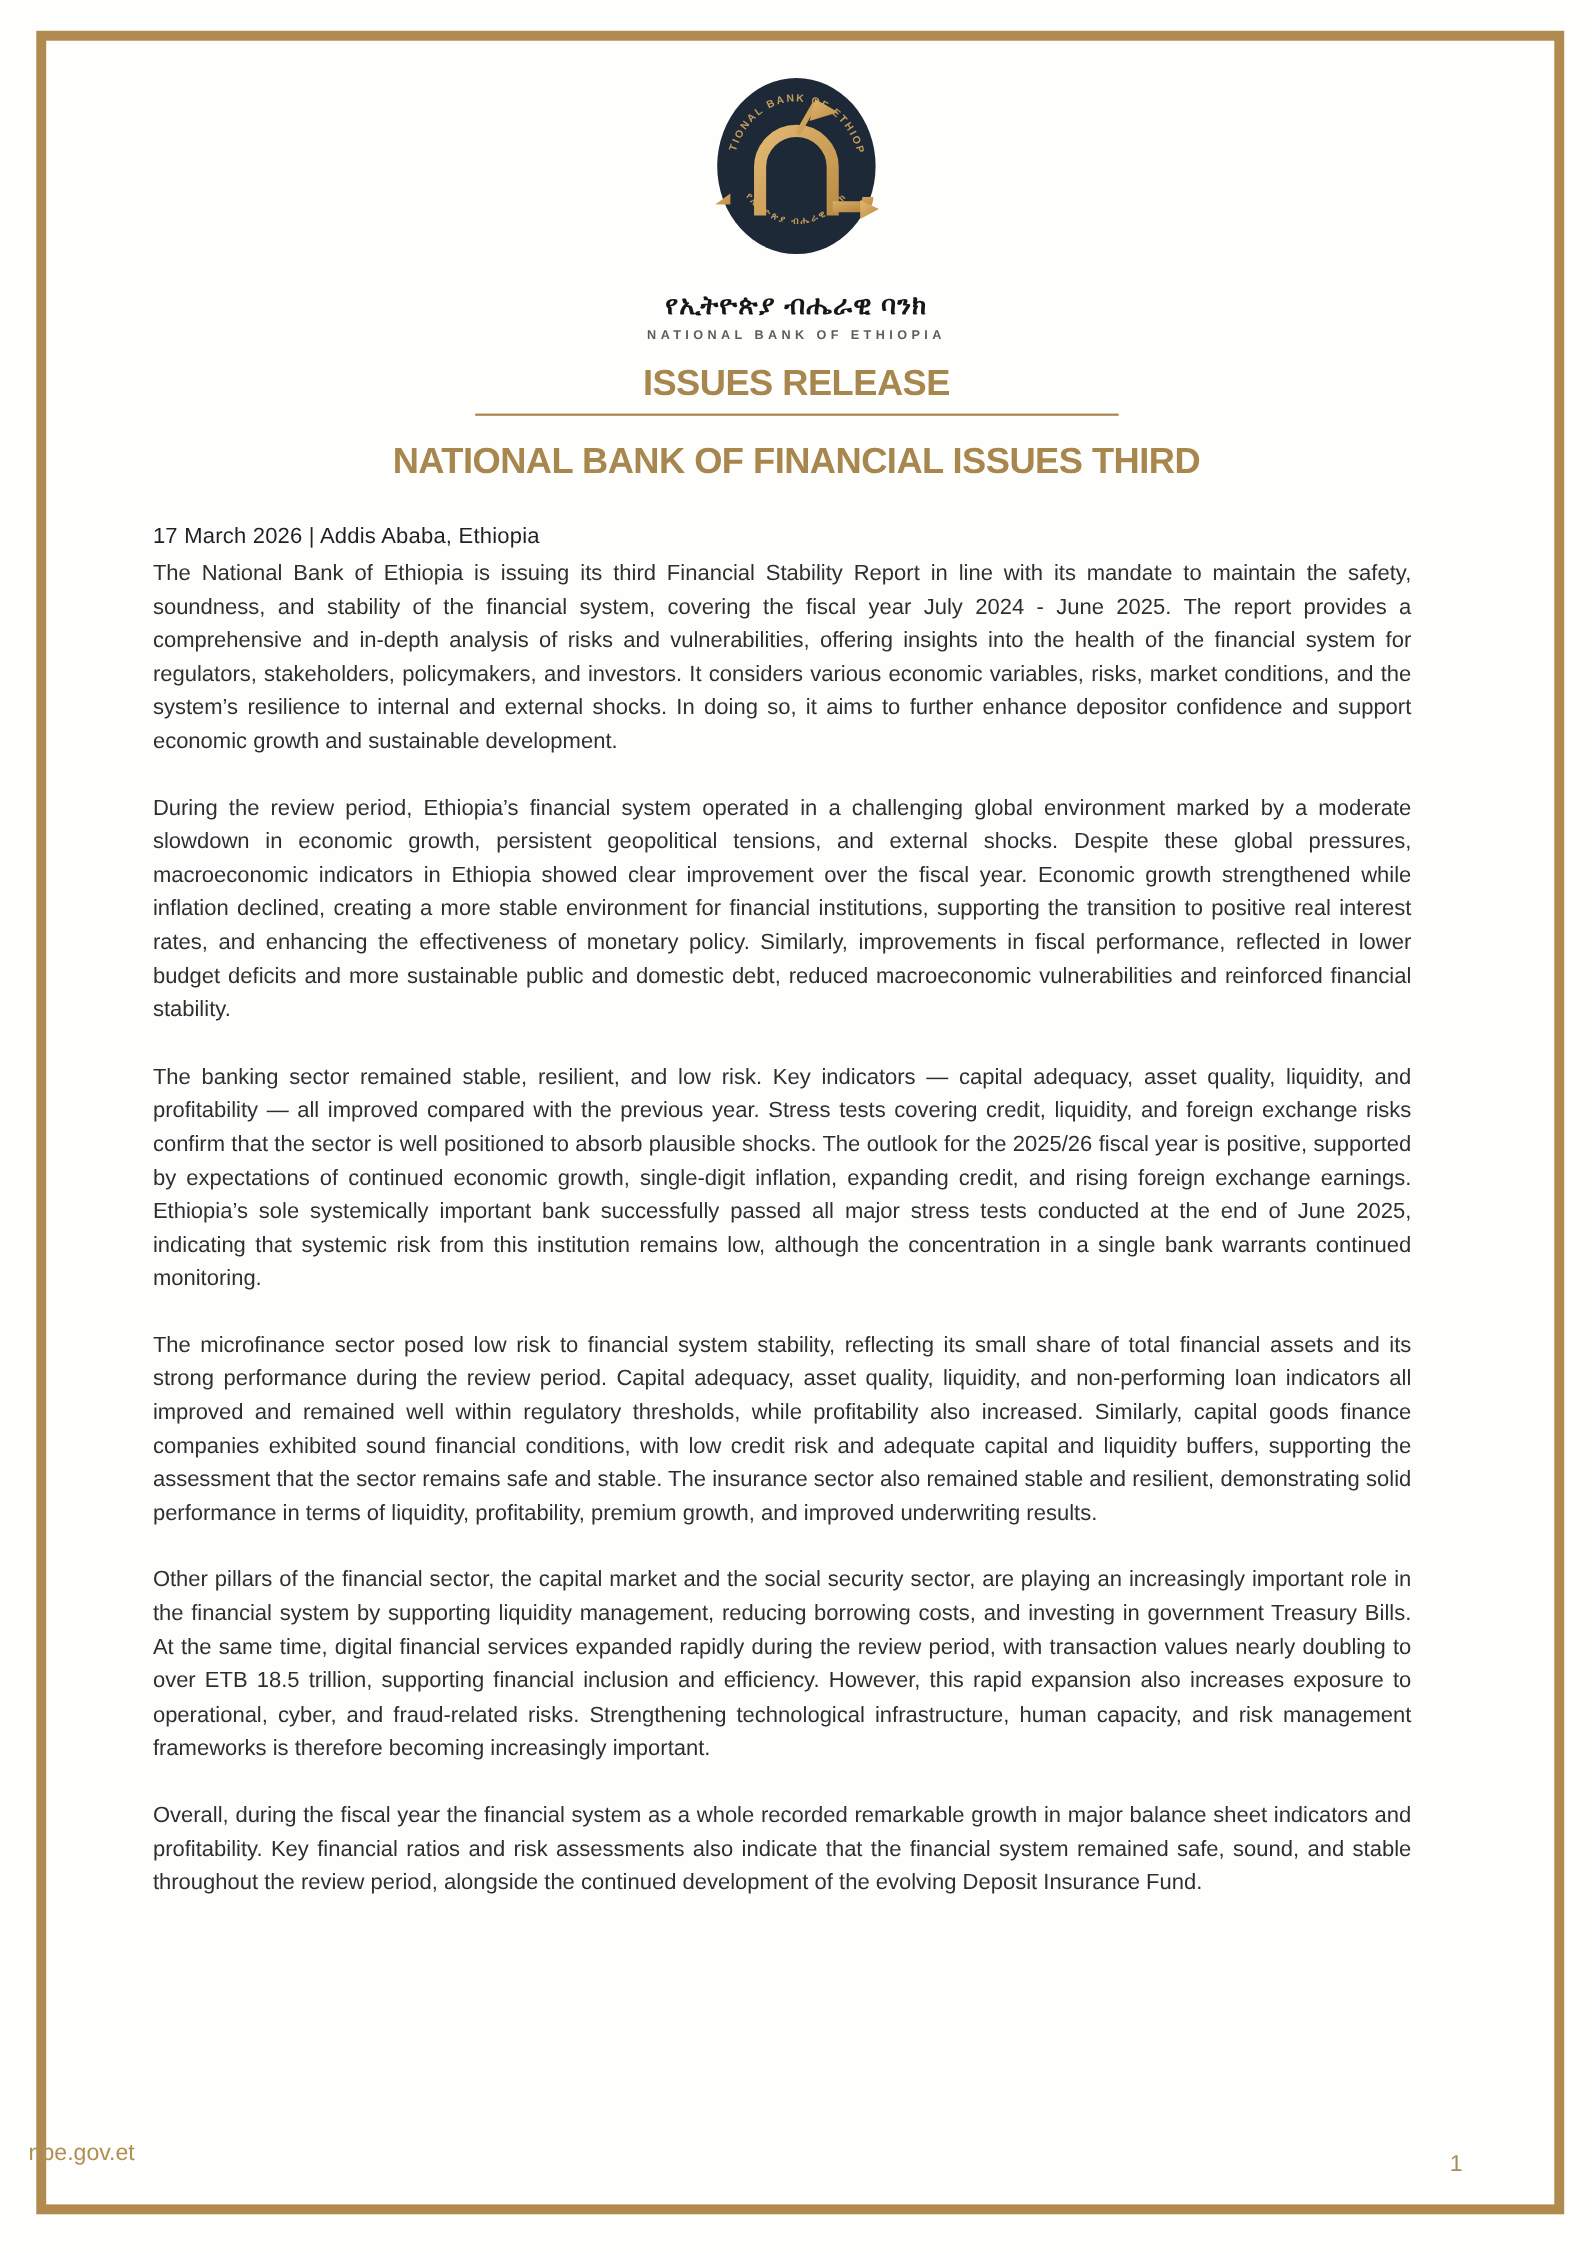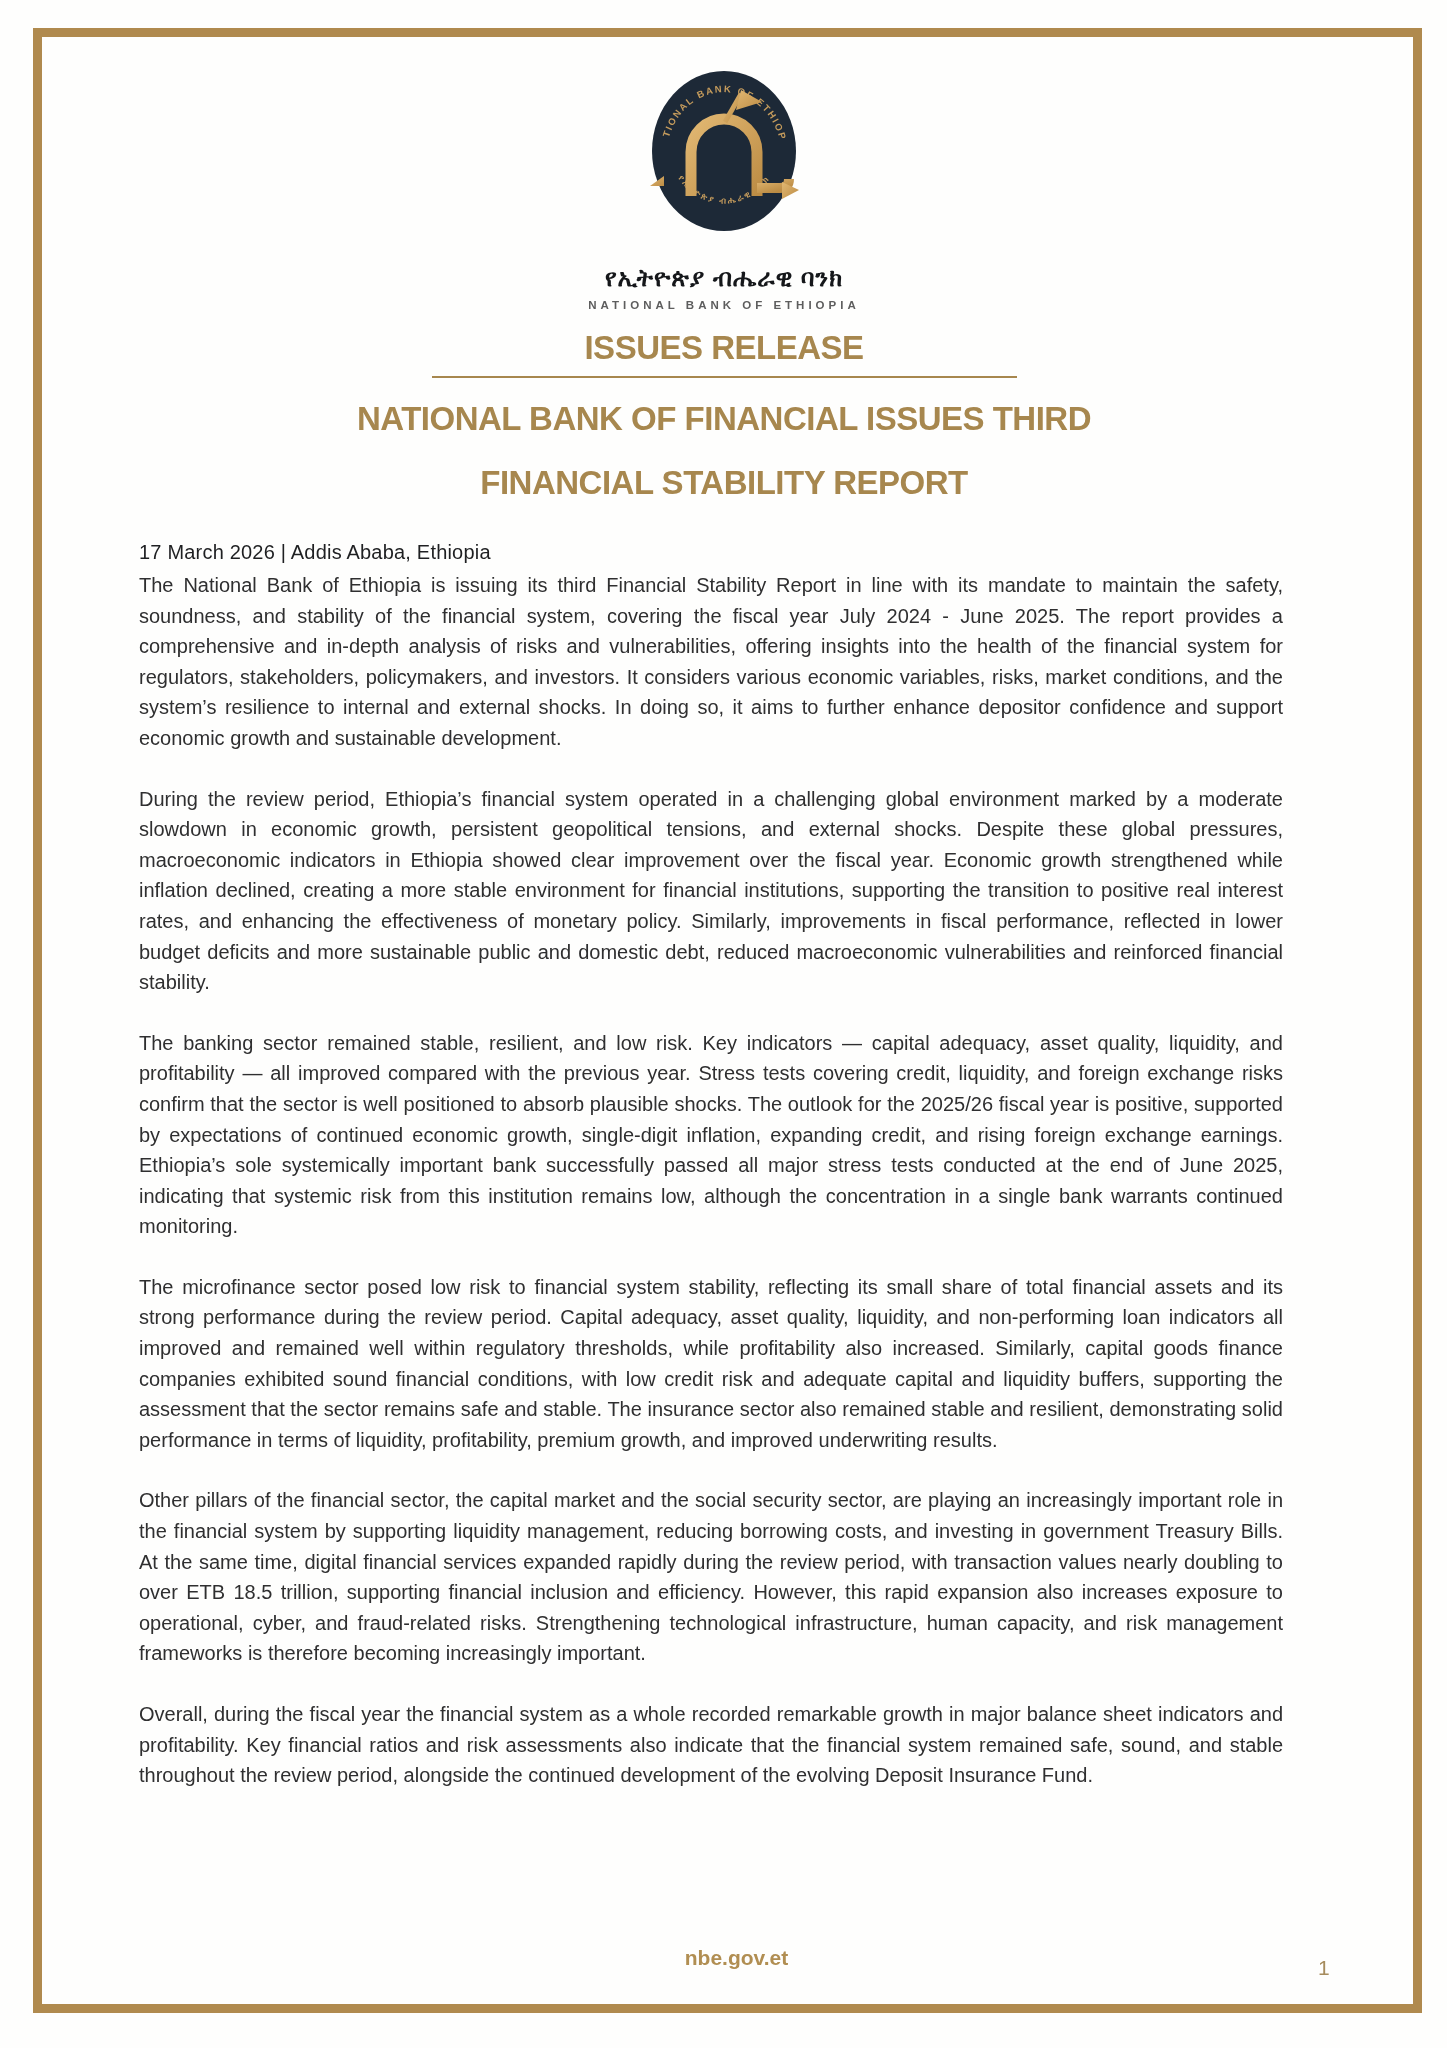--- a/index.html
+++ b/index.html
@@ -57,22 +57,21 @@
   .body-copy p{
     margin:0 0 30px 0;
     font-size:20px;line-height:30.6px;
     color:#2f2f30;
     text-align:justify;
   }
   .footer-site{
     position:absolute;
     left:0;right:0;top:1946px;
     padding-left:26px;
-    text-align:center;
-    font-size:21px;font-weight:bold;color:#B18E52;
+    font-size:21px;font-weight:normal;color:#B18E52;
   }
   .page-number{
     position:absolute;
     left:1318px;top:1956px;
     font-size:21px;color:#A68C5D;
   }
 </style>
 </head>
 <body>
 
@@ -116,21 +115,20 @@
       </div>
 
       <div class="masthead-amharic">የኢትዮጵያ ብሔራዊ ባንክ</div>
       <div class="masthead-english">NATIONAL BANK OF ETHIOPIA</div>
 
       <div class="kicker">ISSUES RELEASE</div>
       <div class="kicker-rule"></div>
 
       <div class="headline">
         <div>NATIONAL BANK OF FINANCIAL ISSUES THIRD</div>
-        <div>FINANCIAL STABILITY REPORT</div>
       </div>
     </div>
 
     <div class="dateline">17 March 2026 | Addis Ababa, Ethiopia</div>
 
     <div class="body-copy">
       <p>The National Bank of Ethiopia is issuing its third Financial Stability Report in line with its mandate to maintain the safety, soundness, and stability of the financial system, covering the fiscal year July 2024 - June 2025. The report provides a comprehensive and in-depth analysis of risks and vulnerabilities, offering insights into the health of the financial system for regulators, stakeholders, policymakers, and investors. It considers various economic variables, risks, market conditions, and the system’s resilience to internal and external shocks. In doing so, it aims to further enhance depositor confidence and support economic growth and sustainable development.</p>
       <p>During the review period, Ethiopia’s financial system operated in a challenging global environment marked by a moderate slowdown in economic growth, persistent geopolitical tensions, and external shocks. Despite these global pressures, macroeconomic indicators in Ethiopia showed clear improvement over the fiscal year. Economic growth strengthened while inflation declined, creating a more stable environment for financial institutions, supporting the transition to positive real interest rates, and enhancing the effectiveness of monetary policy. Similarly, improvements in fiscal performance, reflected in lower budget deficits and more sustainable public and domestic debt, reduced macroeconomic vulnerabilities and reinforced financial stability.</p>
       <p>The banking sector remained stable, resilient, and low risk. Key indicators — capital adequacy, asset quality, liquidity, and profitability — all improved compared with the previous year. Stress tests covering credit, liquidity, and foreign exchange risks confirm that the sector is well positioned to absorb plausible shocks. The outlook for the 2025/26 fiscal year is positive, supported by expectations of continued economic growth, single-digit inflation, expanding credit, and rising foreign exchange earnings. Ethiopia’s sole systemically important bank successfully passed all major stress tests conducted at the end of June 2025, indicating that systemic risk from this institution remains low, although the concentration in a single bank warrants continued monitoring.</p>
       <p>The microfinance sector posed low risk to financial system stability, reflecting its small share of total financial assets and its strong performance during the review period. Capital adequacy, asset quality, liquidity, and non-performing loan indicators all improved and remained well within regulatory thresholds, while profitability also increased. Similarly, capital goods finance companies exhibited sound financial conditions, with low credit risk and adequate capital and liquidity buffers, supporting the assessment that the sector remains safe and stable. The insurance sector also remained stable and resilient, demonstrating solid performance in terms of liquidity, profitability, premium growth, and improved underwriting results.</p>

